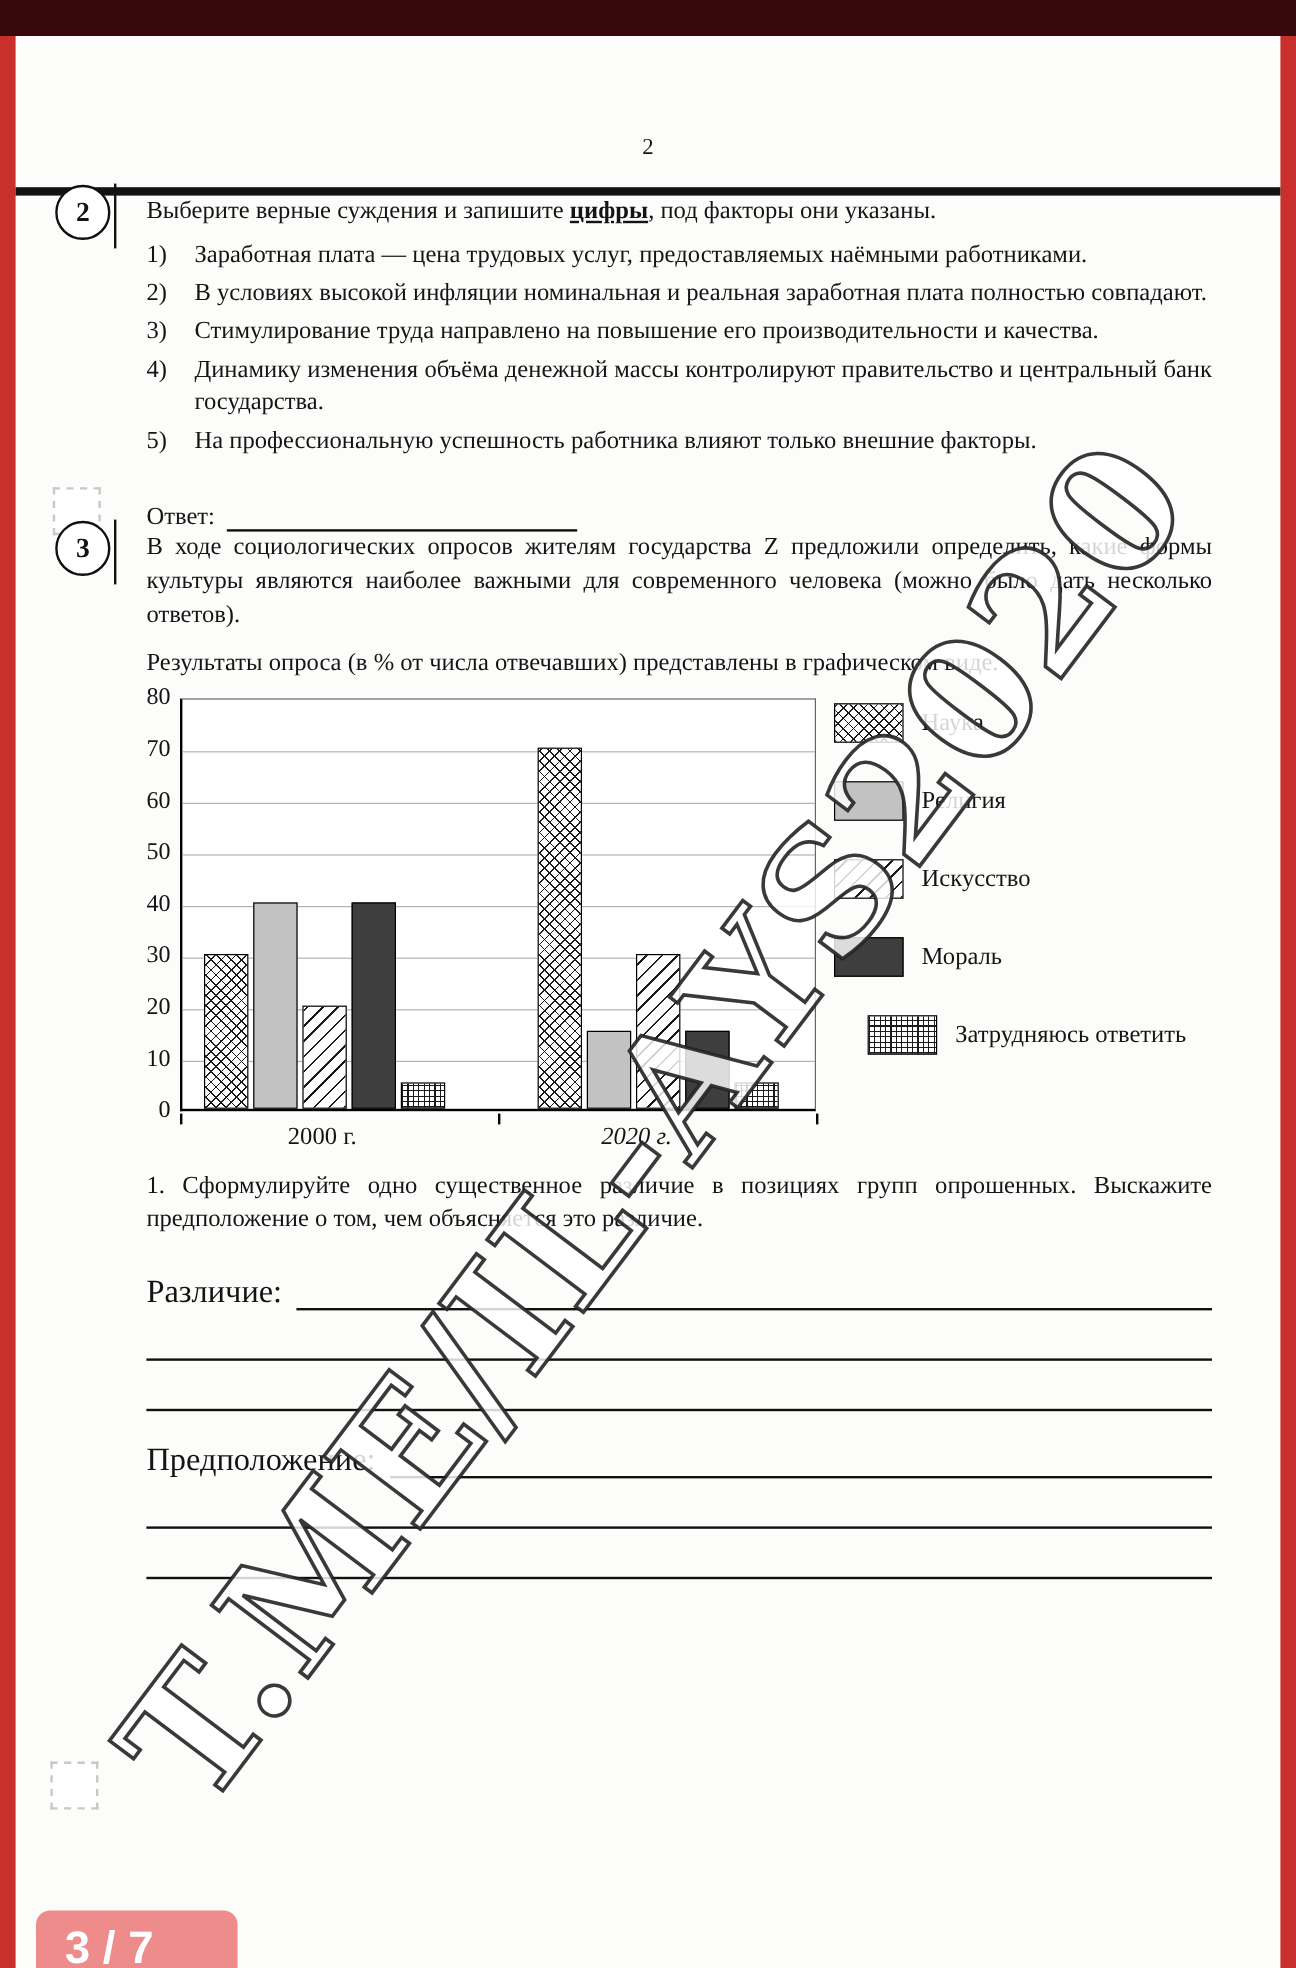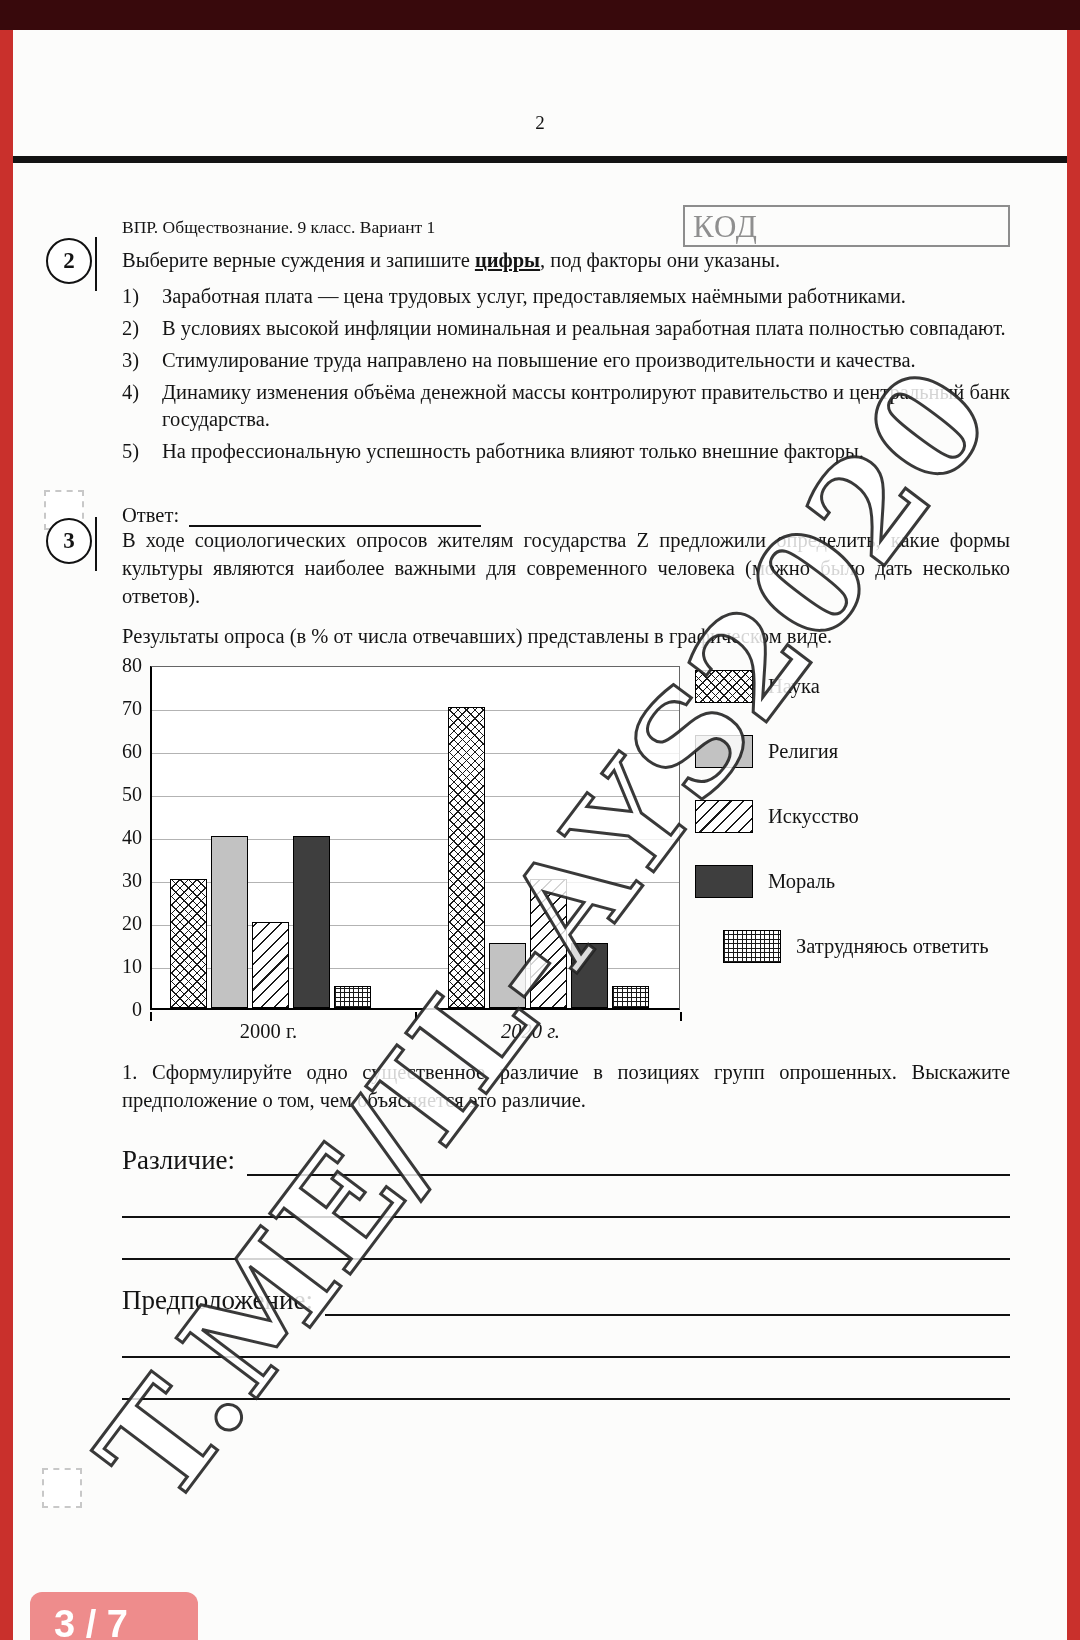--- a/index.html
+++ b/index.html
@@ -86,26 +86,20 @@
 </head>
 <body>
 
 <div class="top-strip"></div>
 
 <div class="page">
 
   <div class="page-number">2</div>
   <div class="black-rule"></div>
 
-  <div class="doc-header">
-    <div class="doc-title">ВПР. Обществознание. 9 класс. Вариант 1</div>
-    <div class="code-box">
-      <span>КОД</span>
-    </div>
-  </div>
 
   <section class="task task-2">
     <div class="task-rule"></div>
     <div class="task-circle">
       <span>2</span>
     </div>
     <p class="para"><span>Выберите верные суждения и запишите </span><span class="u-bold">цифры</span><span>, под факторы они указаны.</span></p>
     <div class="items" id="task2-items">
         <div class="list-item">
           <span class="li-num">1)</span>

